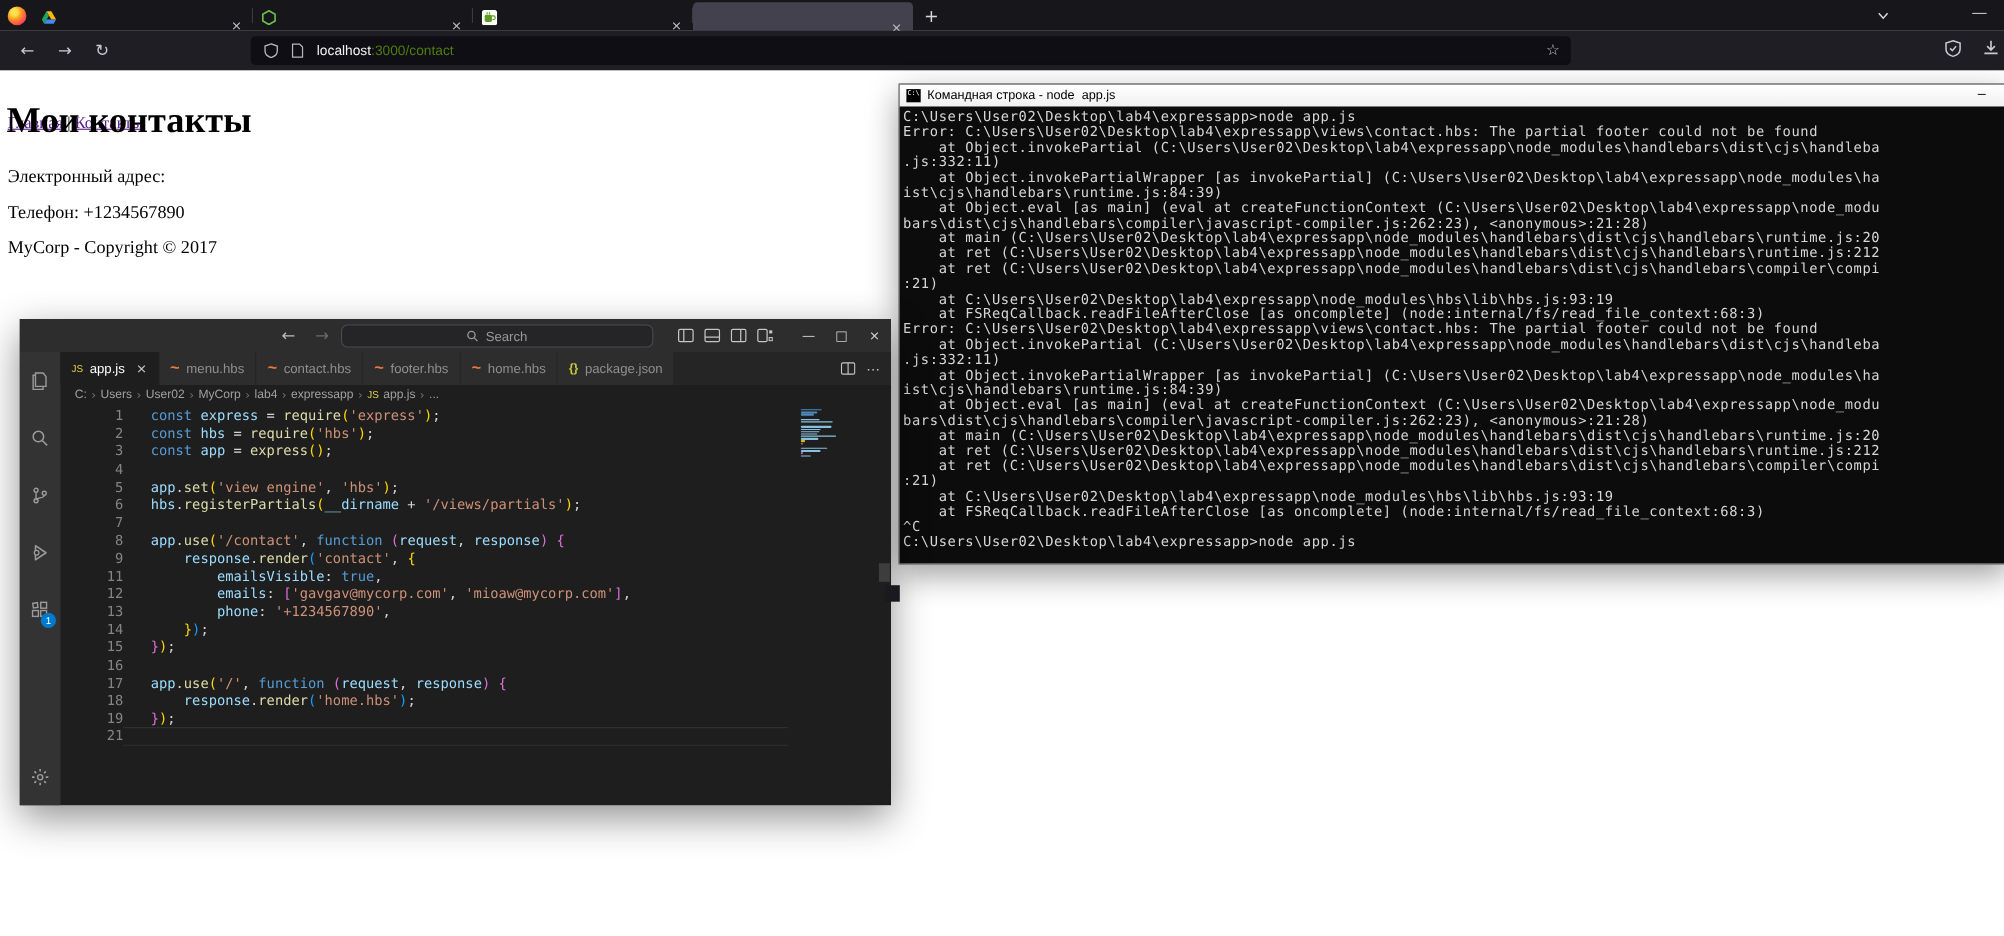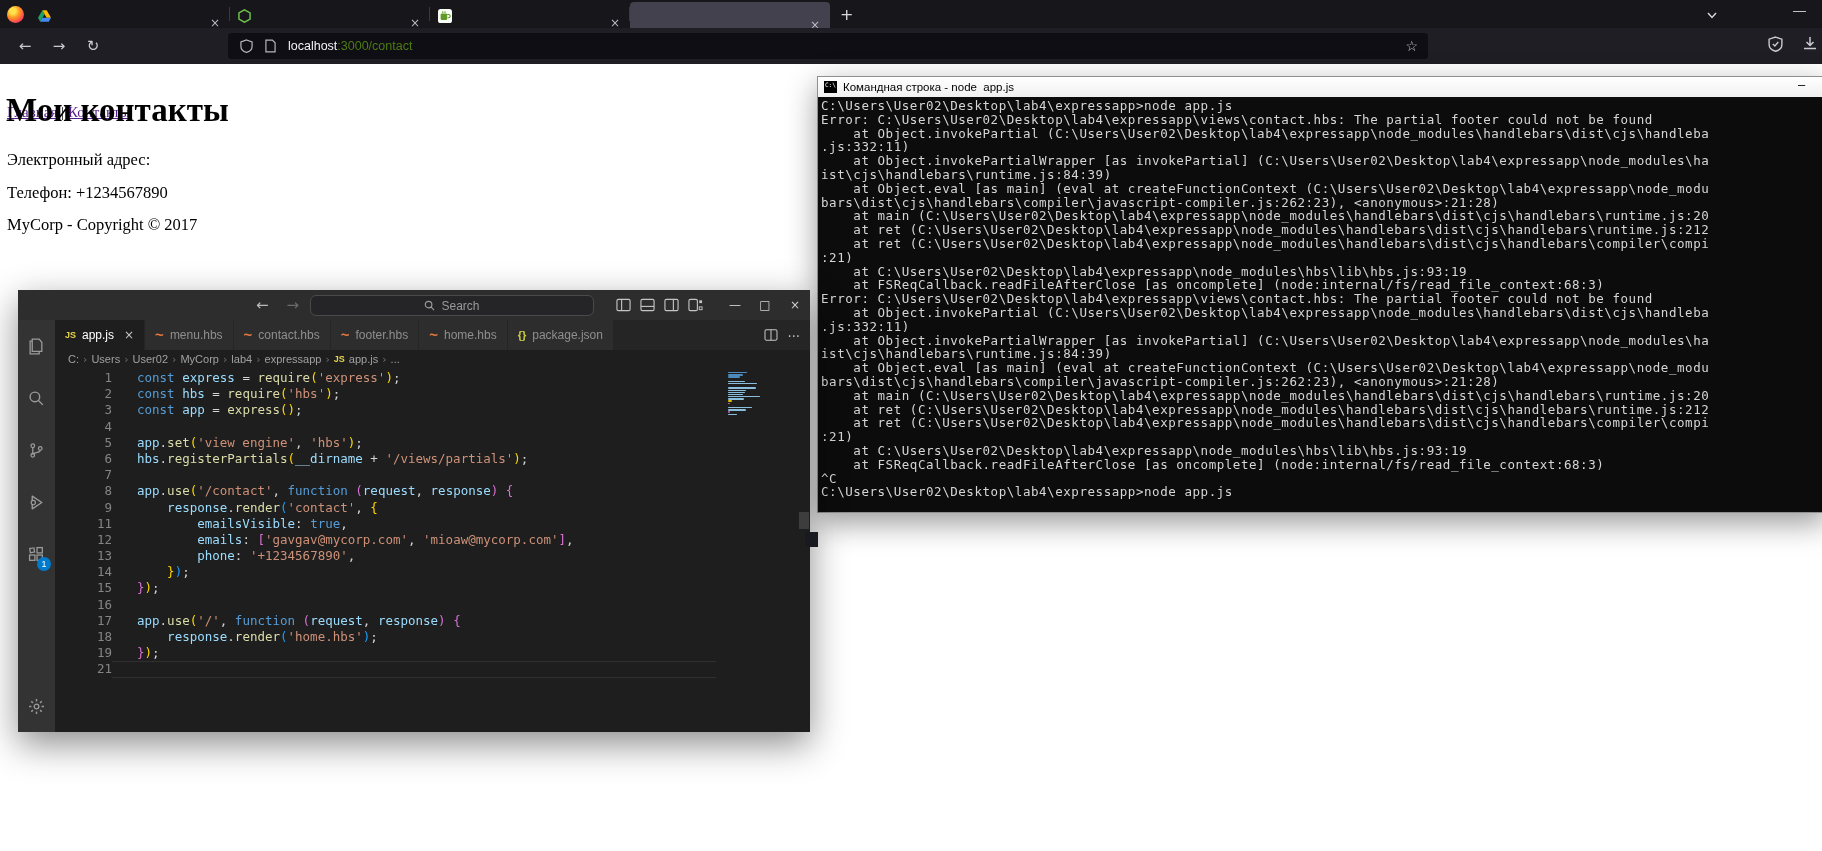--- a/index.html
+++ b/index.html
@@ -83,21 +83,21 @@
   .ab-icon{width:37px;height:52px;display:flex;align-items:center;justify-content:center;position:relative;}
   .ab-badge{position:absolute;right:4px;bottom:9px;width:14px;height:14px;border-radius:50%;background:#007acc;
             color:#fff;font-size:9px;display:flex;align-items:center;justify-content:center;}
   .ab-bottom{margin-top:auto;}
   .vsc-right{position:absolute;left:37px;top:0;right:0;bottom:0;}
   .vsc-tabbar{height:30px;background:#252526;display:flex;align-items:stretch;}
   .vsc-tab{display:flex;align-items:center;gap:6px;padding:0 10px;background:#2d2d2d;color:#8f8f8f;
            font-size:12px;border-right:1px solid #252526;white-space:nowrap;}
   .vsc-tab.active{background:#1e1e1e;color:#ffffff;}
   .vtclose{font-family:"DejaVu Sans",sans-serif;color:#c5c5c5;margin-left:4px;}
-  .ti-js{color:#e8d44d;font-size:9px;font-weight:bold;text-align:right;}
+  .ti-js{color:#e8d44d;font-size:9px;font-weight:normal;text-align:right;}
   .ti-hbs{color:#e8793e;font-size:15px;font-weight:bold;line-height:10px;}
   .ti-json{color:#cbcb41;font-size:11px;font-weight:bold;}
   .vsc-tabactions{margin-left:auto;display:flex;align-items:center;gap:10px;padding-right:10px;color:#c5c5c5;}
   .breadcrumb{height:18px;display:flex;align-items:center;padding-left:13px;color:#a0a0a0;font-size:11px;gap:4px;white-space:nowrap;}
   .bc-sep{color:#6d6d6d;font-family:"DejaVu Sans",sans-serif;}
   .editor{position:absolute;left:0;top:48px;right:0;bottom:0;padding-top:2px;overflow:hidden;
           font-family:"DejaVu Sans Mono",monospace;font-size:12.5px;line-height:16.2px;}
   .code-line{display:flex;white-space:pre;height:16.2px;}
   .ln{width:57px;text-align:right;color:#858585;flex:none;}
   .lc{padding-left:25px;}

